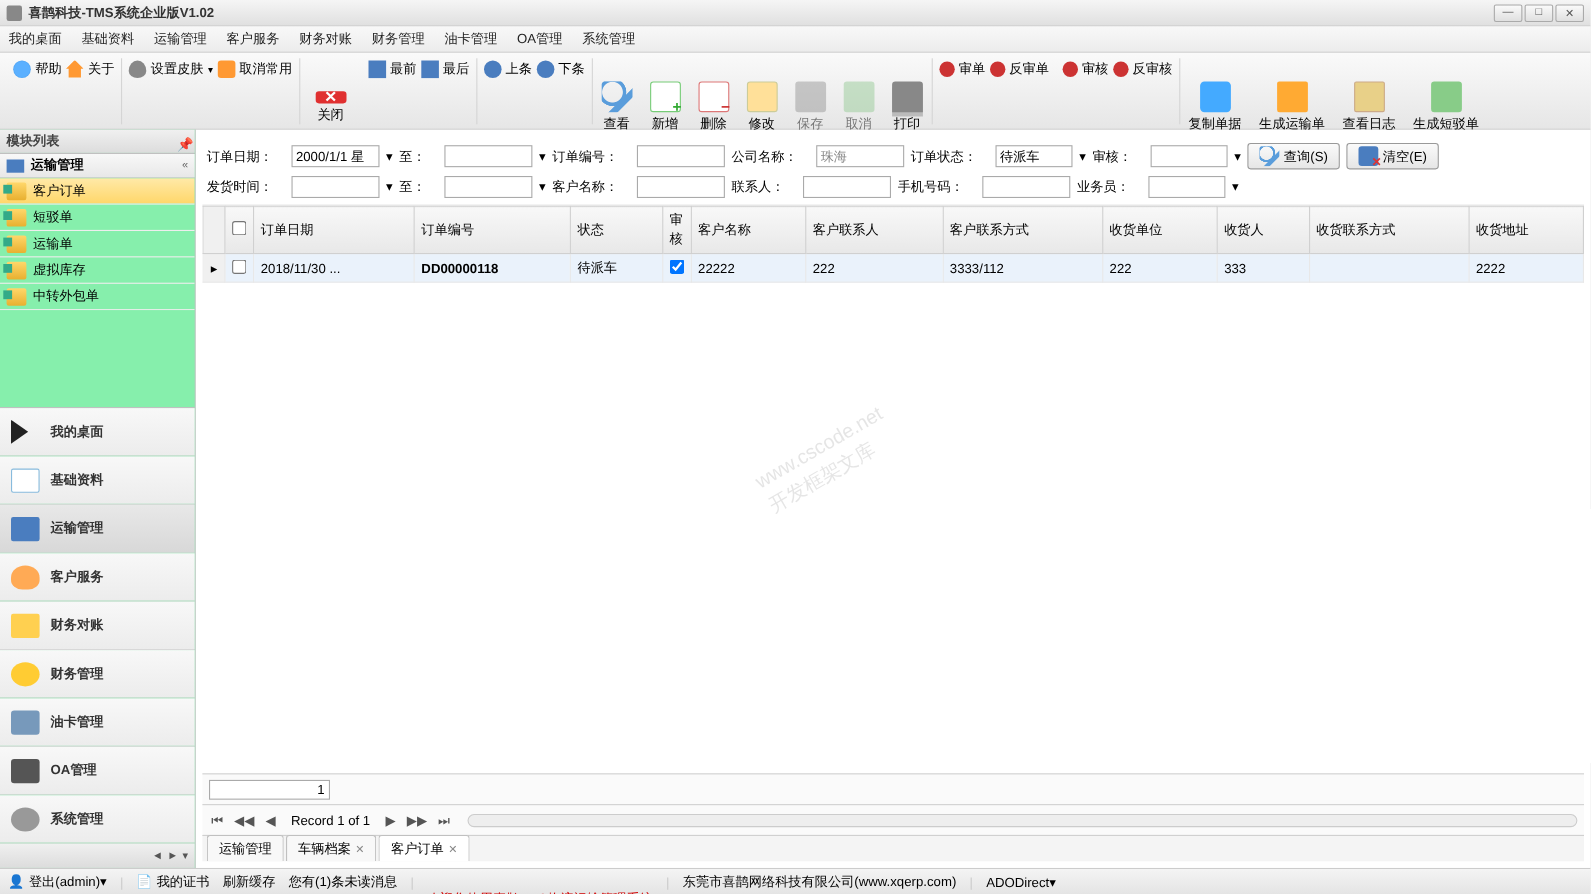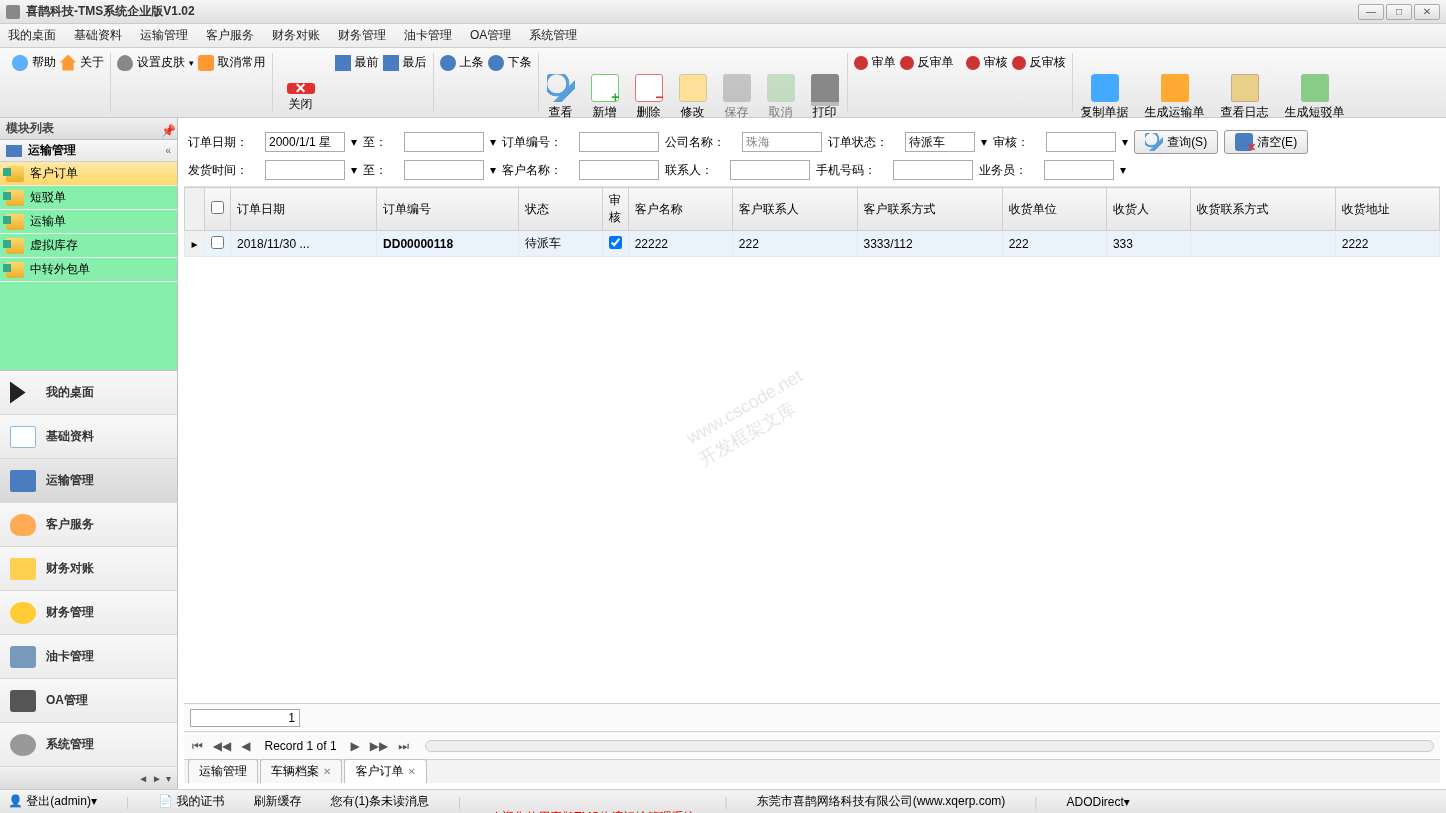--- a/index.html
+++ b/index.html
@@ -59,21 +59,21 @@
 .chkcell{width:26px;text-align:center;}
 .watermark{position:absolute;top:40%;left:40%;transform:rotate(-30deg);color:#ccc;font-size:18px;pointer-events:none;opacity:0.5;white-space:pre;line-height:1.4;}
 .pager{height:28px;border-top:1px solid #d0d0d0;display:flex;align-items:center;padding:0 6px;gap:6px;background:#fafafa;}
 .pager .nav{cursor:pointer;color:#555;padding:0 2px;}
 .pager input{width:110px;height:18px;border:1px solid #aaa;text-align:right;padding:0 4px;}
 .pager .rec{margin:0 6px;}
 .bottomtabs{height:24px;display:flex;align-items:flex-end;padding:0 4px;background:#f4f4f4;border-top:1px solid #d0d0d0;}
 .btab{padding:3px 10px;border:1px solid #c0c0c0;border-bottom:none;background:#f8f8f8;cursor:pointer;margin-right:2px;border-radius:3px 3px 0 0;display:flex;align-items:center;gap:4px;}
 .btab.active{background:#fff;}
 .btab .x{color:#888;cursor:pointer;font-size:10px;}
-.statusbar{height:24px;background:linear-gradient(#f4f4f4,#e4e4e4);border-top:1px solid #ccc;display:flex;align-items:center;padding:0 8px;gap:29px;}
+.statusbar{height:24px;background:linear-gradient(#f4f4f4,#e4e4e4);border-top:1px solid #ccc;display:flex;align-items:center;padding:0 8px;gap:12px;}
 .statusbar .sep{color:#ccc;}
 .statusbar .red{color:#d00000;margin-top:32px;}
 
 .i-help{background:radial-gradient(circle,#5bb0ff 60%,#2a7dce 100%);border-radius:50%;}
 .i-eye{background:#888;border-radius:50% 50% 50% 50%/60% 60% 40% 40%;}
 .i-close{background:#e03030;border-radius:3px;position:relative;}
 .i-close::before{content:"✕";color:#fff;position:absolute;left:50%;top:50%;transform:translate(-50%,-50%);font-size:14px;font-weight:bold;}
 .i-home{background:#ff9933;clip-path:polygon(50% 0,100% 50%,85% 50%,85% 100%,15% 100%,15% 50%,0 50%);}
 .i-cancel{background:#ff9933;border-radius:3px;}
 .i-first{background:#4a7dbf;}

